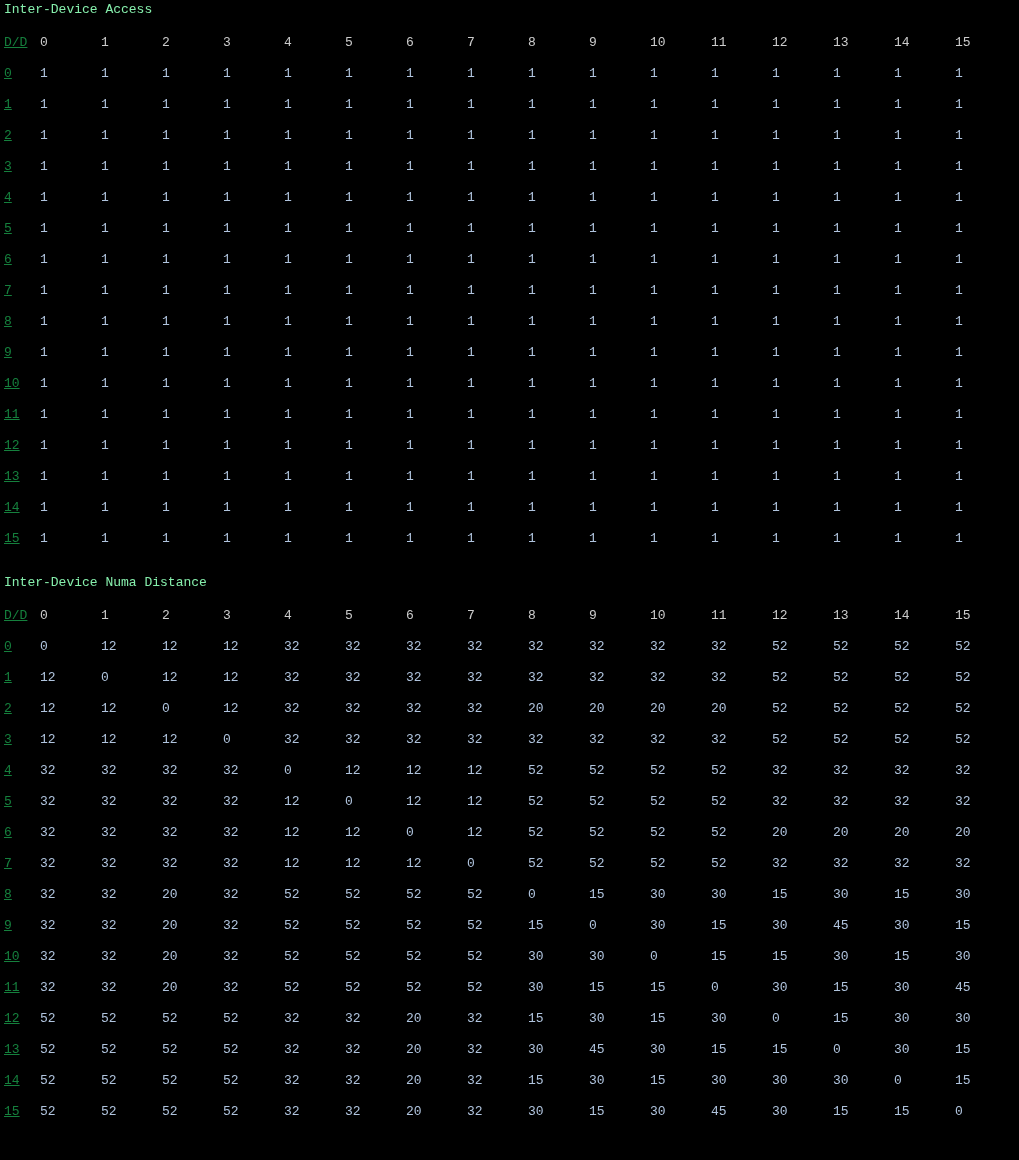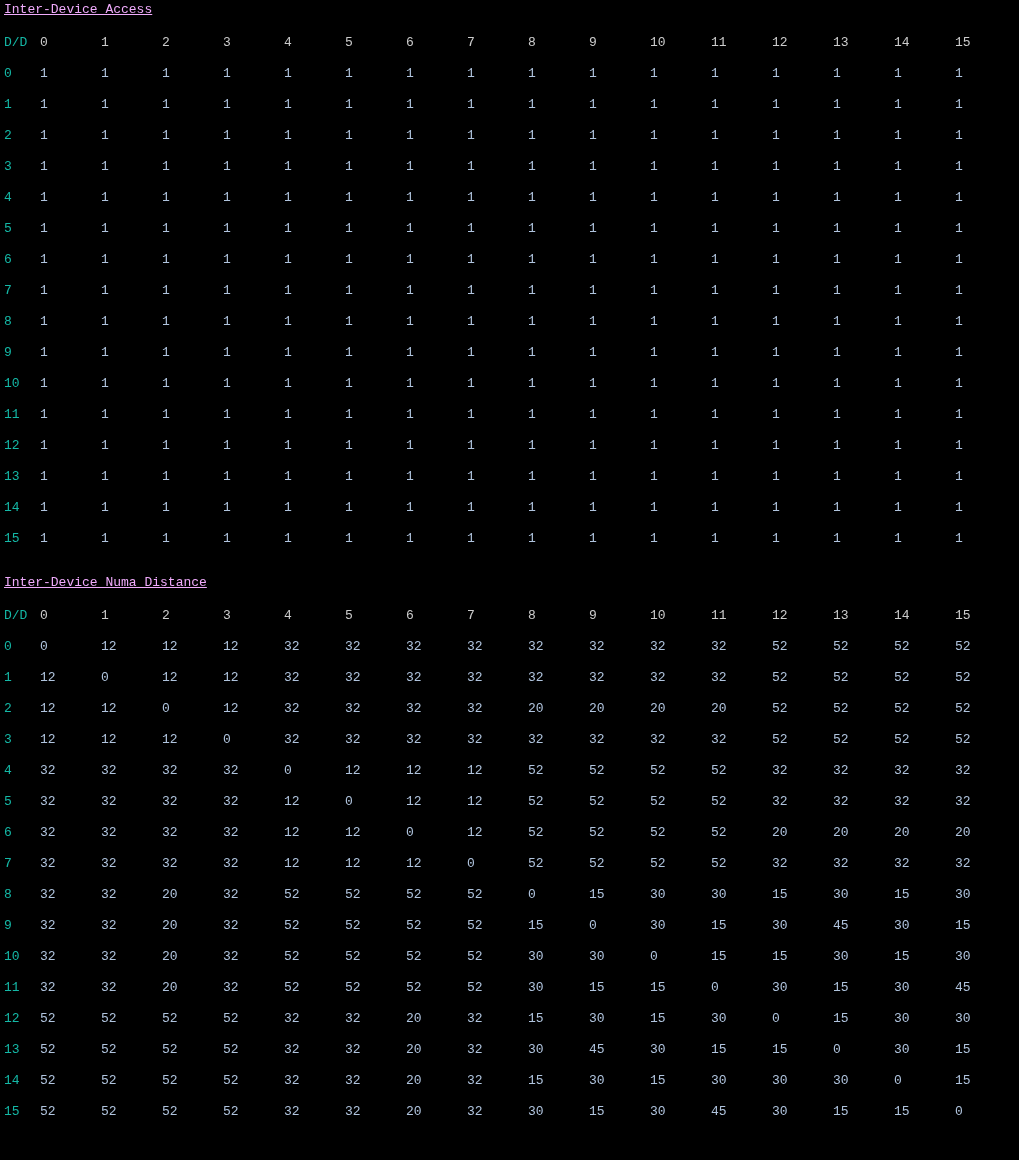--- a/index.html
+++ b/index.html
@@ -6,43 +6,43 @@
     margin: 0;
     padding: 0;
     background: #000000;
     color: #cccccc;
     font-family: "Courier New", Courier, monospace;
     font-size: 13px;
     line-height: 1.2;
     width: 1019px;
   }
   .section-title {
-    color: #f0abfc;
+    color: #86efac;
     margin: 2px 0 10px 4px;
     white-space: pre;
-    text-decoration: underline;
   }
   table.matrix {
     border-collapse: collapse;
     table-layout: fixed;
     margin-left: 4px;
     margin-bottom: 20px;
   }
   table.matrix td, table.matrix th {
     text-align: left;
     padding: 0;
     height: 31px;
     vertical-align: middle;
     font-weight: normal;
     overflow: hidden;
     white-space: nowrap;
   }
   table.matrix .row-hdr {
     width: 36px;
-    color: #14b8a6;
+    color: #15803d;
+    text-decoration: underline;
   }
   table.matrix .col-cell {
     width: 61px;
   }
   table.matrix thead th {
     color: #cccccc;
   }
   table.matrix tbody td.val {
     color: #b0c4de; 
   }

